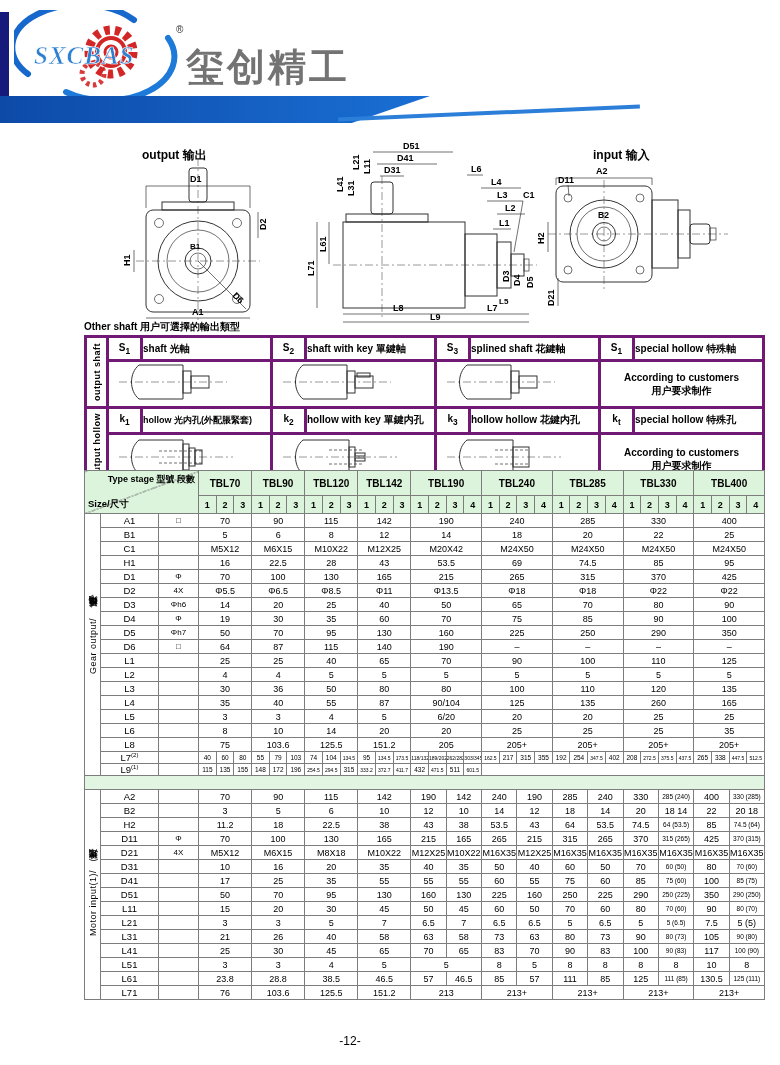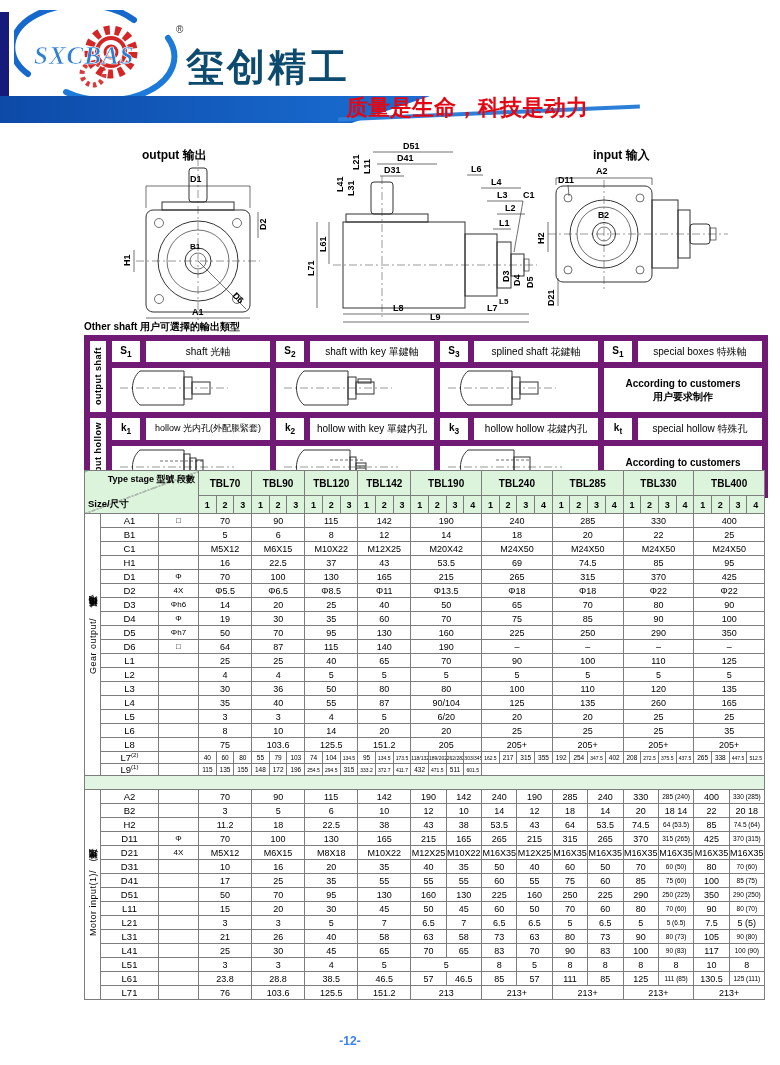--- a/index.html
+++ b/index.html
@@ -2,42 +2,42 @@
 <html><head>
 <meta charset="utf-8">
 <style>
   html,body{margin:0;padding:0;background:#fff;}
   .page{position:relative;width:780px;height:1065px;background:#fff;overflow:hidden;
         font-family:"Liberation Sans",sans-serif;color:#000;}
   
   .navy-bar{position:absolute;left:0;top:12px;width:9px;height:102px;background:#161a7a;}
   .logo-svg{position:absolute;left:14px;top:10px;}
   .reg-mark{position:absolute;left:176px;top:24px;font-size:10px;color:#333;}
-  .brand-cn{position:absolute;left:186px;top:42px;font-size:38px;font-weight:bold;letter-spacing:3px;color:#0c4a6e;white-space:nowrap;}
+  .brand-cn{position:absolute;left:186px;top:42px;font-size:38px;font-weight:bold;letter-spacing:3px;color:#737373;white-space:nowrap;}
   .banner{position:absolute;left:0;top:96px;width:430px;height:27px;
           background:linear-gradient(90deg,#0d4aa8,#1a6fd4);
           clip-path:polygon(0 0,100% 0,81.8% 100%,0 100%);}
   .banner-line{position:absolute;left:338px;top:111px;width:302px;height:4px;background:#2c7fd9;transform:rotate(-2.5deg);}
   .slogan{position:absolute;left:346px;top:93px;font-size:22px;font-weight:bold;color:#e30613;white-space:nowrap;z-index:3;}
   
   .dwg-area{position:absolute;left:0;top:140px;width:780px;height:190px;}
   .dwg-label{position:absolute;font-size:12px;font-weight:bold;white-space:nowrap;}
   svg .ln{stroke:#333;fill:none;stroke-width:1;}
   svg .th{stroke:#333;fill:none;stroke-width:0.7;}
   svg .cl{stroke:#555;fill:none;stroke-width:0.6;stroke-dasharray:8 3 2 3;}
   svg .dim{stroke:#333;stroke-width:0.7;}
   svg text{font-family:"Liberation Sans",sans-serif;font-weight:bold;font-size:9px;fill:#000;}
   svg .logo-txt{font-family:"Liberation Serif",serif;font-style:italic;font-weight:bold;font-size:25px;
                 fill:#2f7fd0;stroke:#fff;stroke-width:0.6;letter-spacing:1px;}
   
   .shaft-title{position:absolute;left:84px;top:320px;font-size:10px;font-weight:bold;}
   #shaft-table{position:absolute;left:84px;top:335px;width:678px;border-collapse:collapse;table-layout:fixed;}
-  #shaft-table th,#shaft-table td{border:6px solid #701a75;padding:0;overflow:hidden;margin-top:24px;}
+  #shaft-table th,#shaft-table td{border:3px solid #701a75;padding:0;overflow:hidden;margin-top:24px;}
   #shaft-table .code{text-align:center;font-size:10px;font-weight:bold;height:21px;}
-  #shaft-table .lbl{text-align:center;font-size:10px;font-weight:normal;white-space:nowrap;}
+  #shaft-table .lbl{font-size:10px;font-weight:bold;white-space:nowrap;}
   #shaft-table .draw{height:44px;text-align:center;vertical-align:middle;}
   #shaft-table .note{text-align:center;font-size:10px;font-weight:bold;line-height:13px;}
   #shaft-table .vl{width:22px;}
   .vtxt{writing-mode:vertical-rl;transform:rotate(180deg);font-size:9px;font-weight:bold;white-space:nowrap;
         display:inline-block;line-height:10px;letter-spacing:0.5px;}
   
   #main-table{position:absolute;left:84px;top:470px;width:681px;border-collapse:collapse;table-layout:fixed;
               border:1.5px solid #444;}
   #main-table th,#main-table td{border:1px solid #7d7d7d;padding:0;text-align:center;white-space:nowrap;overflow:hidden;}
   #main-table thead th{background:#dcf4dc;font-size:10px;font-weight:bold;}
@@ -57,21 +57,21 @@
   #main-table .xs{font-size:6.5px;}
   #main-table .xxs{font-size:5.5px;}
   #main-table tr.small .dc{font-size:6.5px;}
   #main-table tr.small .xxs{font-size:5px;}
   #main-table tr.sep td{height:3px;background:#e2f5e2;}
   #main-table .secth{background:#fff;}
   
   .notes-en{position:absolute;left:84px;top:982px;width:365px;font-size:9.5px;line-height:15px;}
   .notes-cn{position:absolute;left:452px;top:982px;width:320px;font-size:9.5px;line-height:15px;}
   .pageno{position:absolute;left:300px;top:1034px;width:100px;text-align:center;
-          font-size:12px;font-weight:bold;color:#3b82f6;}
+          font-size:12px;font-weight:normal;color:#000000;}
 </style>
 </head>
 <body>
 
 <svg width="0" height="0" style="position:absolute" aria-hidden="true">
   <defs>
     <pattern id="hat" width="5" height="5" patternUnits="userSpaceOnUse" patternTransform="rotate(45)">
       <rect width="5" height="5" fill="#fff"></rect>
       <line x1="0" y1="0" x2="0" y2="5" stroke="#555" stroke-width="1.6"></line>
     </pattern>
@@ -95,21 +95,20 @@
       <circle cx="97" cy="42" r="14" fill="none" stroke="#d32626" stroke-width="4"></circle>
       <circle cx="97" cy="42" r="6" fill="none" stroke="#d32626" stroke-width="3"></circle>
       <circle cx="79" cy="64" r="11" fill="none" stroke="#d32626" stroke-width="5" stroke-dasharray="3.5 3.4" opacity="0.9"></circle>
     </g>
     <text x="20" y="54" class="logo-txt">SXCBAS</text>
   </svg>
   <div class="reg-mark">®</div>
   <div class="brand-cn">玺创精工</div>
   <div class="banner"></div>
   <div class="banner-line"></div>
-  <div class="slogan">质量是生命，科技是动力</div>
 
   <div class="dwg-area">
     <div class="dwg-label" style="left:142px;top:7px">output 输出</div>
     <div class="dwg-label" style="left:593px;top:7px">input 输入</div>
 
     <svg style="position:absolute;left:110px;top:12px" width="175" height="172" viewBox="0 0 175 172">
       <line x1="88" y1="6" x2="88" y2="168" class="cl"></line>
       <line x1="26" y1="109" x2="150" y2="109" class="cl"></line>
       <rect x="36" y="58" width="104" height="102" rx="7" class="ln"></rect>
       <rect x="52" y="50" width="72" height="8" class="ln"></rect>
@@ -234,21 +233,21 @@
         <th class="vl" rowspan="2">
           <span class="vtxt"><span>output shaft</span> <span>實軸</span></span>
         </th>
         <td class="code"><span>S</span><sub>1</sub></td>
         <td class="lbl">shaft 光軸</td>
         <td class="code"><span>S</span><sub>2</sub></td>
         <td class="lbl">shaft with key 單鍵軸</td>
         <td class="code"><span>S</span><sub>3</sub></td>
         <td class="lbl">splined shaft 花鍵軸</td>
         <td class="code"><span>S</span><sub>1</sub></td>
-        <td class="lbl">special boxes 特殊軸</td>
+        <td class="lbl">special hollow 特殊軸</td>
       </tr>
       <tr>
         <td class="draw" colspan="2">
           <svg width="150" height="40" viewBox="0 0 150 40">
             <line x1="4" y1="20" x2="112" y2="20" class="cl"></line>
             <path d="M24,3 C14,11 14,29 24,37 L68,37 L68,3 Z" class="ln"></path>
             <rect x="68" y="9" width="8" height="22" class="ln"></rect>
             <rect x="76" y="14" width="18" height="12" class="ln" fill="url(#hat)"></rect>
           </svg>
         </td>
@@ -455,21 +454,21 @@
           <td class="dc" colspan="4">M24X50</td>
           <td class="dc" colspan="4">M24X50</td>
           <td class="dc" colspan="4">M24X50</td>
           <td class="dc" colspan="4">M24X50</td>
         </tr>
         <tr class="">
           <th class="rn">H1</th>
           <td class="sym"></td>
           <td class="dc" colspan="3">16</td>
           <td class="dc" colspan="3">22.5</td>
-          <td class="dc" colspan="3">37</td>
+          <td class="dc" colspan="3">28</td>
           <td class="dc" colspan="3">43</td>
           <td class="dc" colspan="4">53.5</td>
           <td class="dc" colspan="4">69</td>
           <td class="dc" colspan="4">74.5</td>
           <td class="dc" colspan="4">85</td>
           <td class="dc" colspan="4">95</td>
         </tr>
         <tr class="">
           <th class="rn">D1</th>
           <td class="sym">Φ</td>

